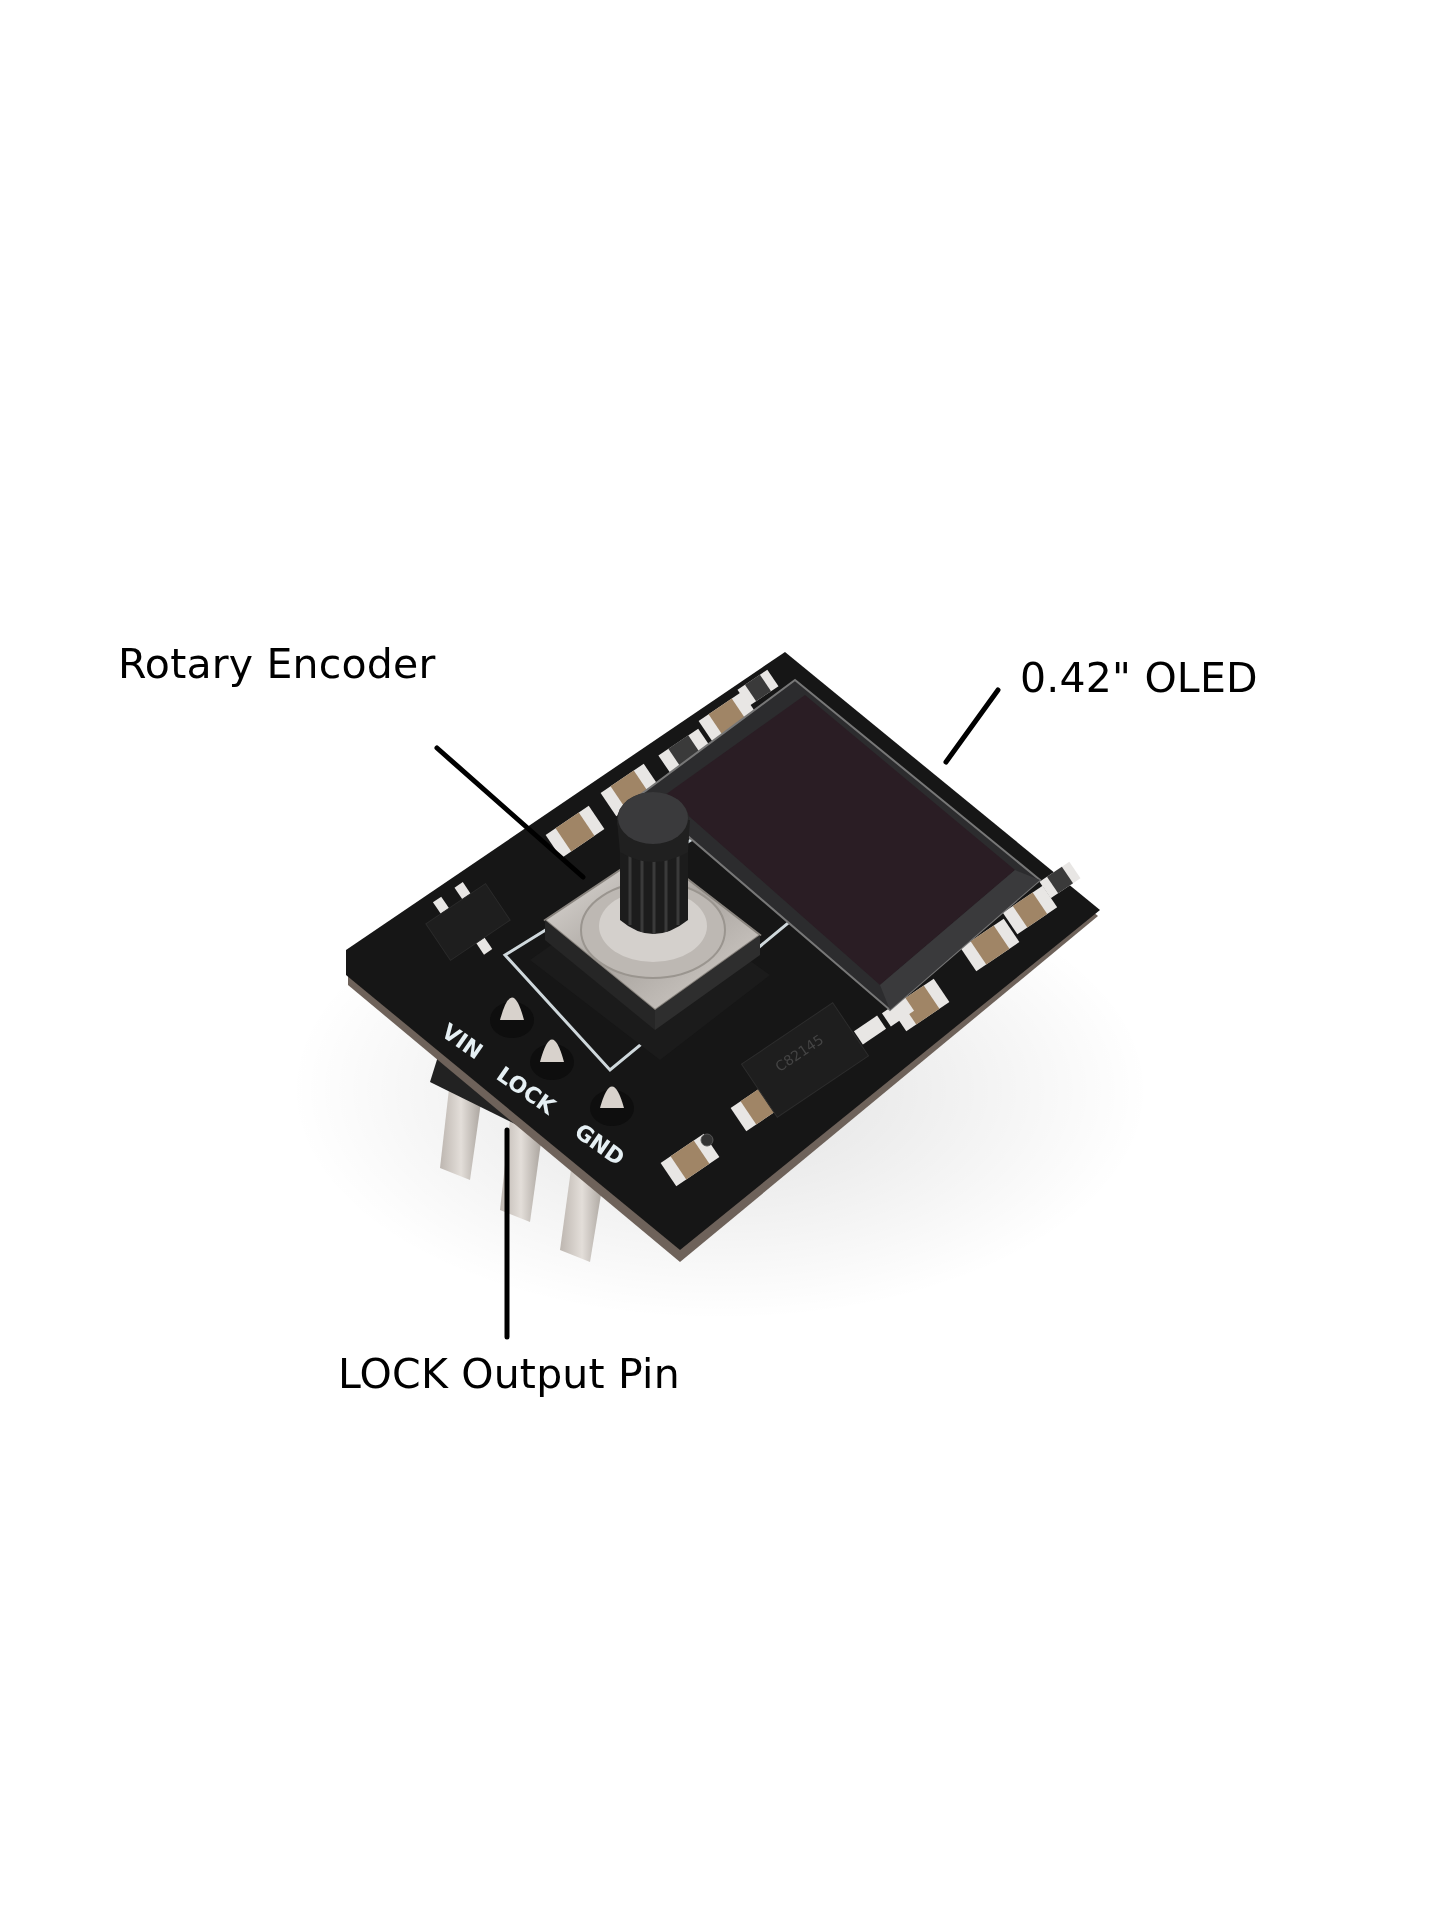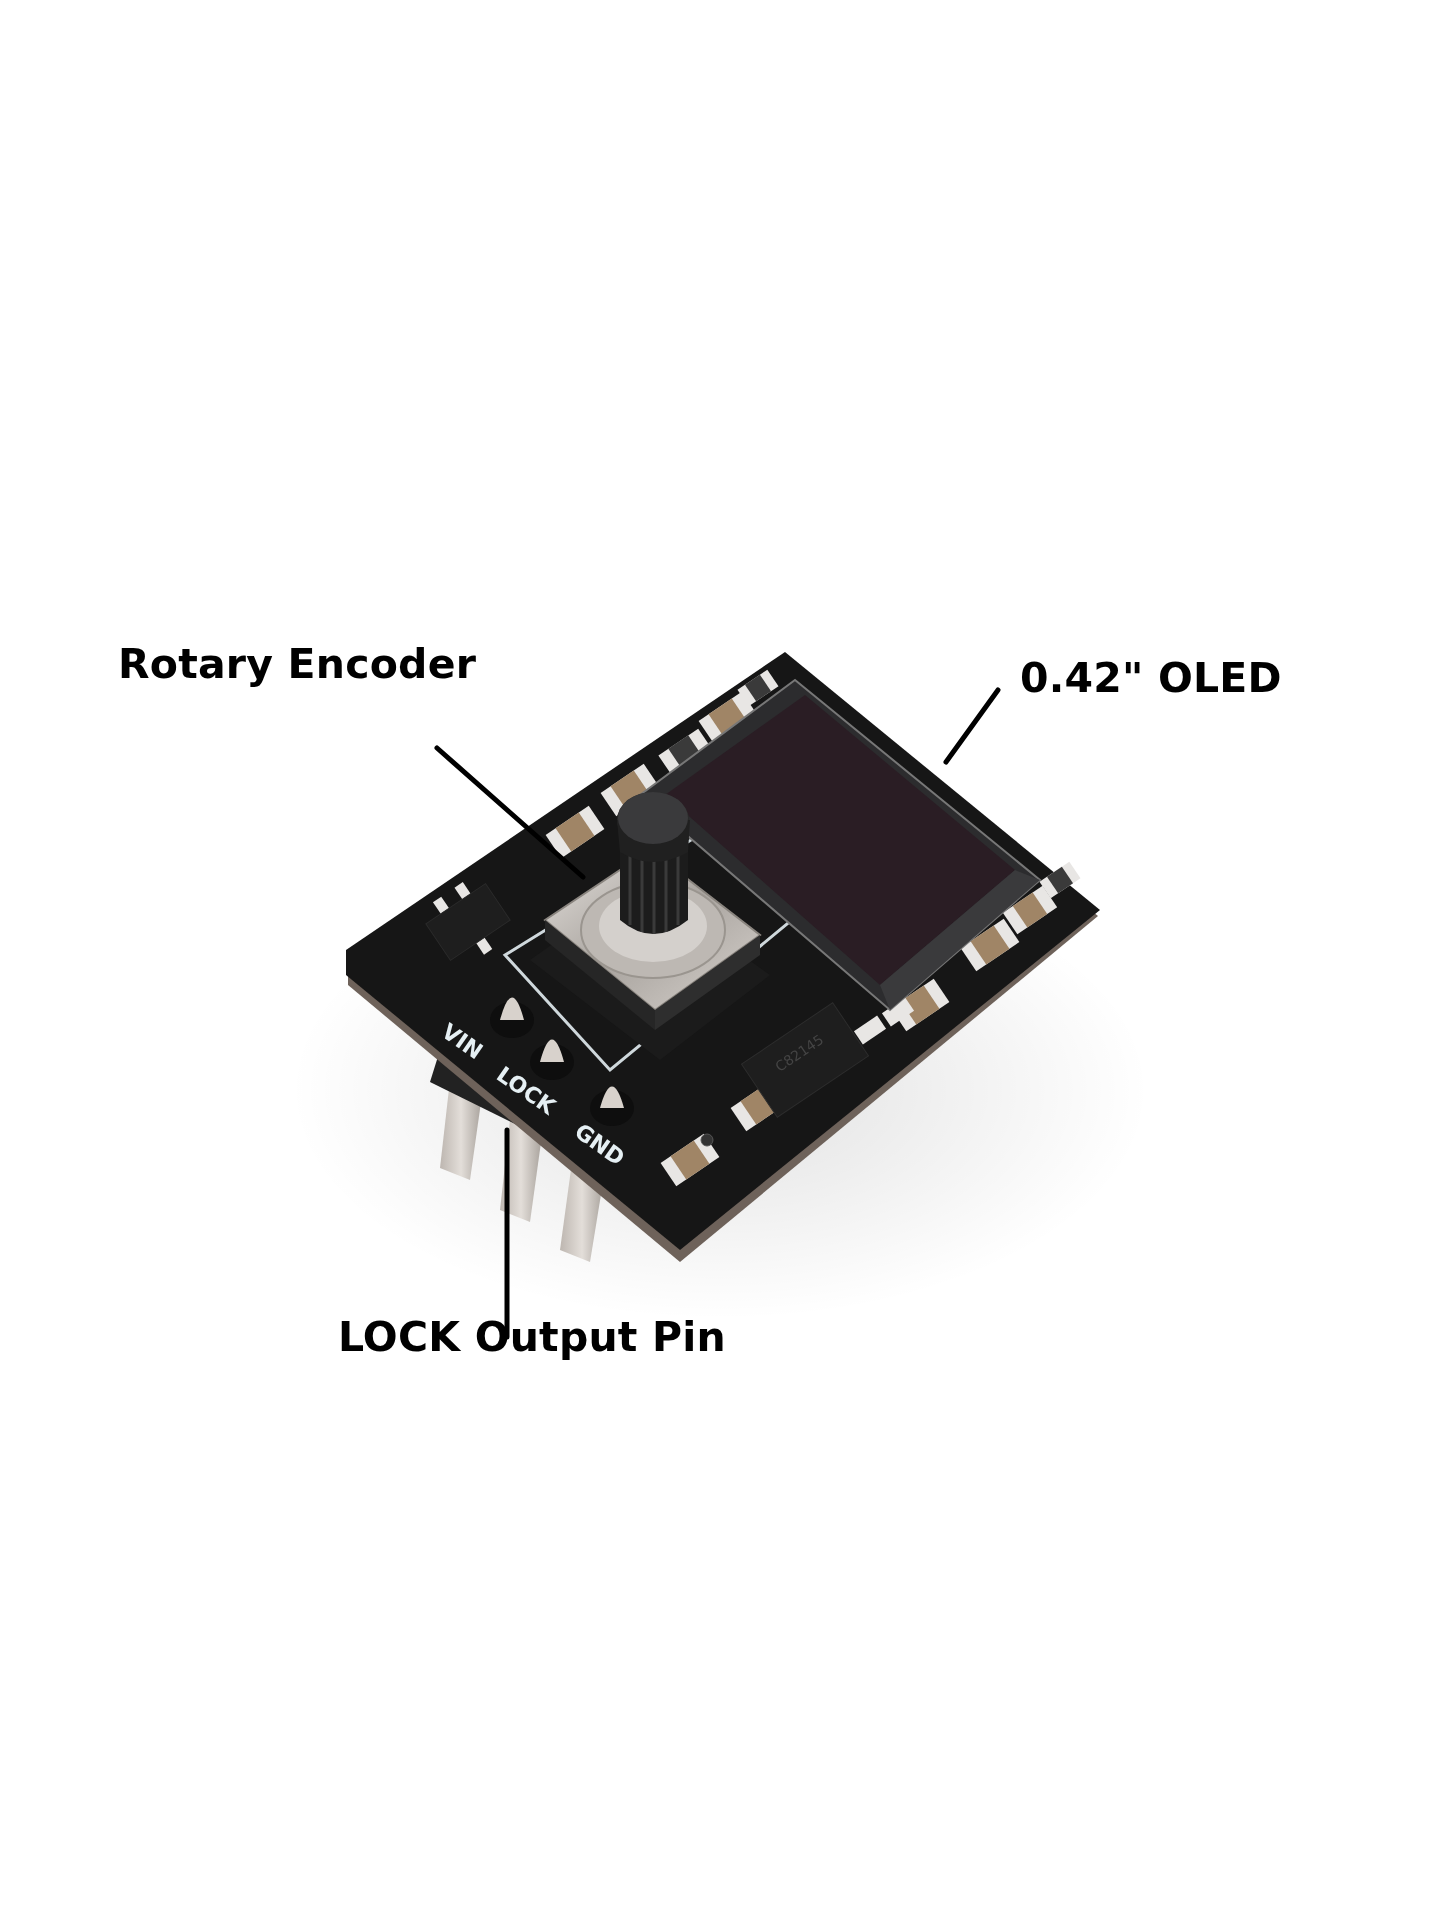--- a/index.html
+++ b/index.html
@@ -1,18 +1,18 @@
 <!DOCTYPE html>
 <html><head>
   <meta charset="utf-8">
   <style>
     html, body { margin:0; padding:0; background:#ffffff; }
     body { width:1445px; height:1927px; position:relative; overflow:hidden;
            font-family:"DejaVu Sans", sans-serif; }
-    .label { position:absolute; font-weight:bold; color:#000; font-size:41px; line-height:60px;
+    .label { position:absolute; font-weight:normal; color:#000; font-size:41px; line-height:60px;
              letter-spacing:0.2px; white-space:nowrap; }
     #stage { position:absolute; left:0; top:0; width:1445px; height:1927px; }
   </style>
 </head>
 <body>
 
 <div id="stage">
   <svg width="1445" height="1927" viewBox="0 0 1445 1927">
     <defs>
       <linearGradient id="metal" x1="0" y1="0" x2="1" y2="1">
@@ -167,14 +167,14 @@
     <line x1="437" y1="748" x2="583" y2="877" stroke="#000" stroke-width="5" stroke-linecap="round"></line>
     <line x1="998" y1="690" x2="946" y2="762" stroke="#000" stroke-width="5" stroke-linecap="round"></line>
     <line x1="507" y1="1130" x2="507" y2="1337" stroke="#000" stroke-width="5" stroke-linecap="round"></line>
   </svg>
 
   
   <div class="label" style="left:118px; top:634px;">
     <div>Rotary Encoder</div>
   </div>
   <div class="label" style="left:1020px; top:648px;">0.42" OLED</div>
-  <div class="label" style="left:338px; top:1307px;">LOCK Output Pin</div>
+  <div class="label" style="left:338px; top:1344px;">LOCK Output Pin</div>
 </div>
 
 </body></html>

